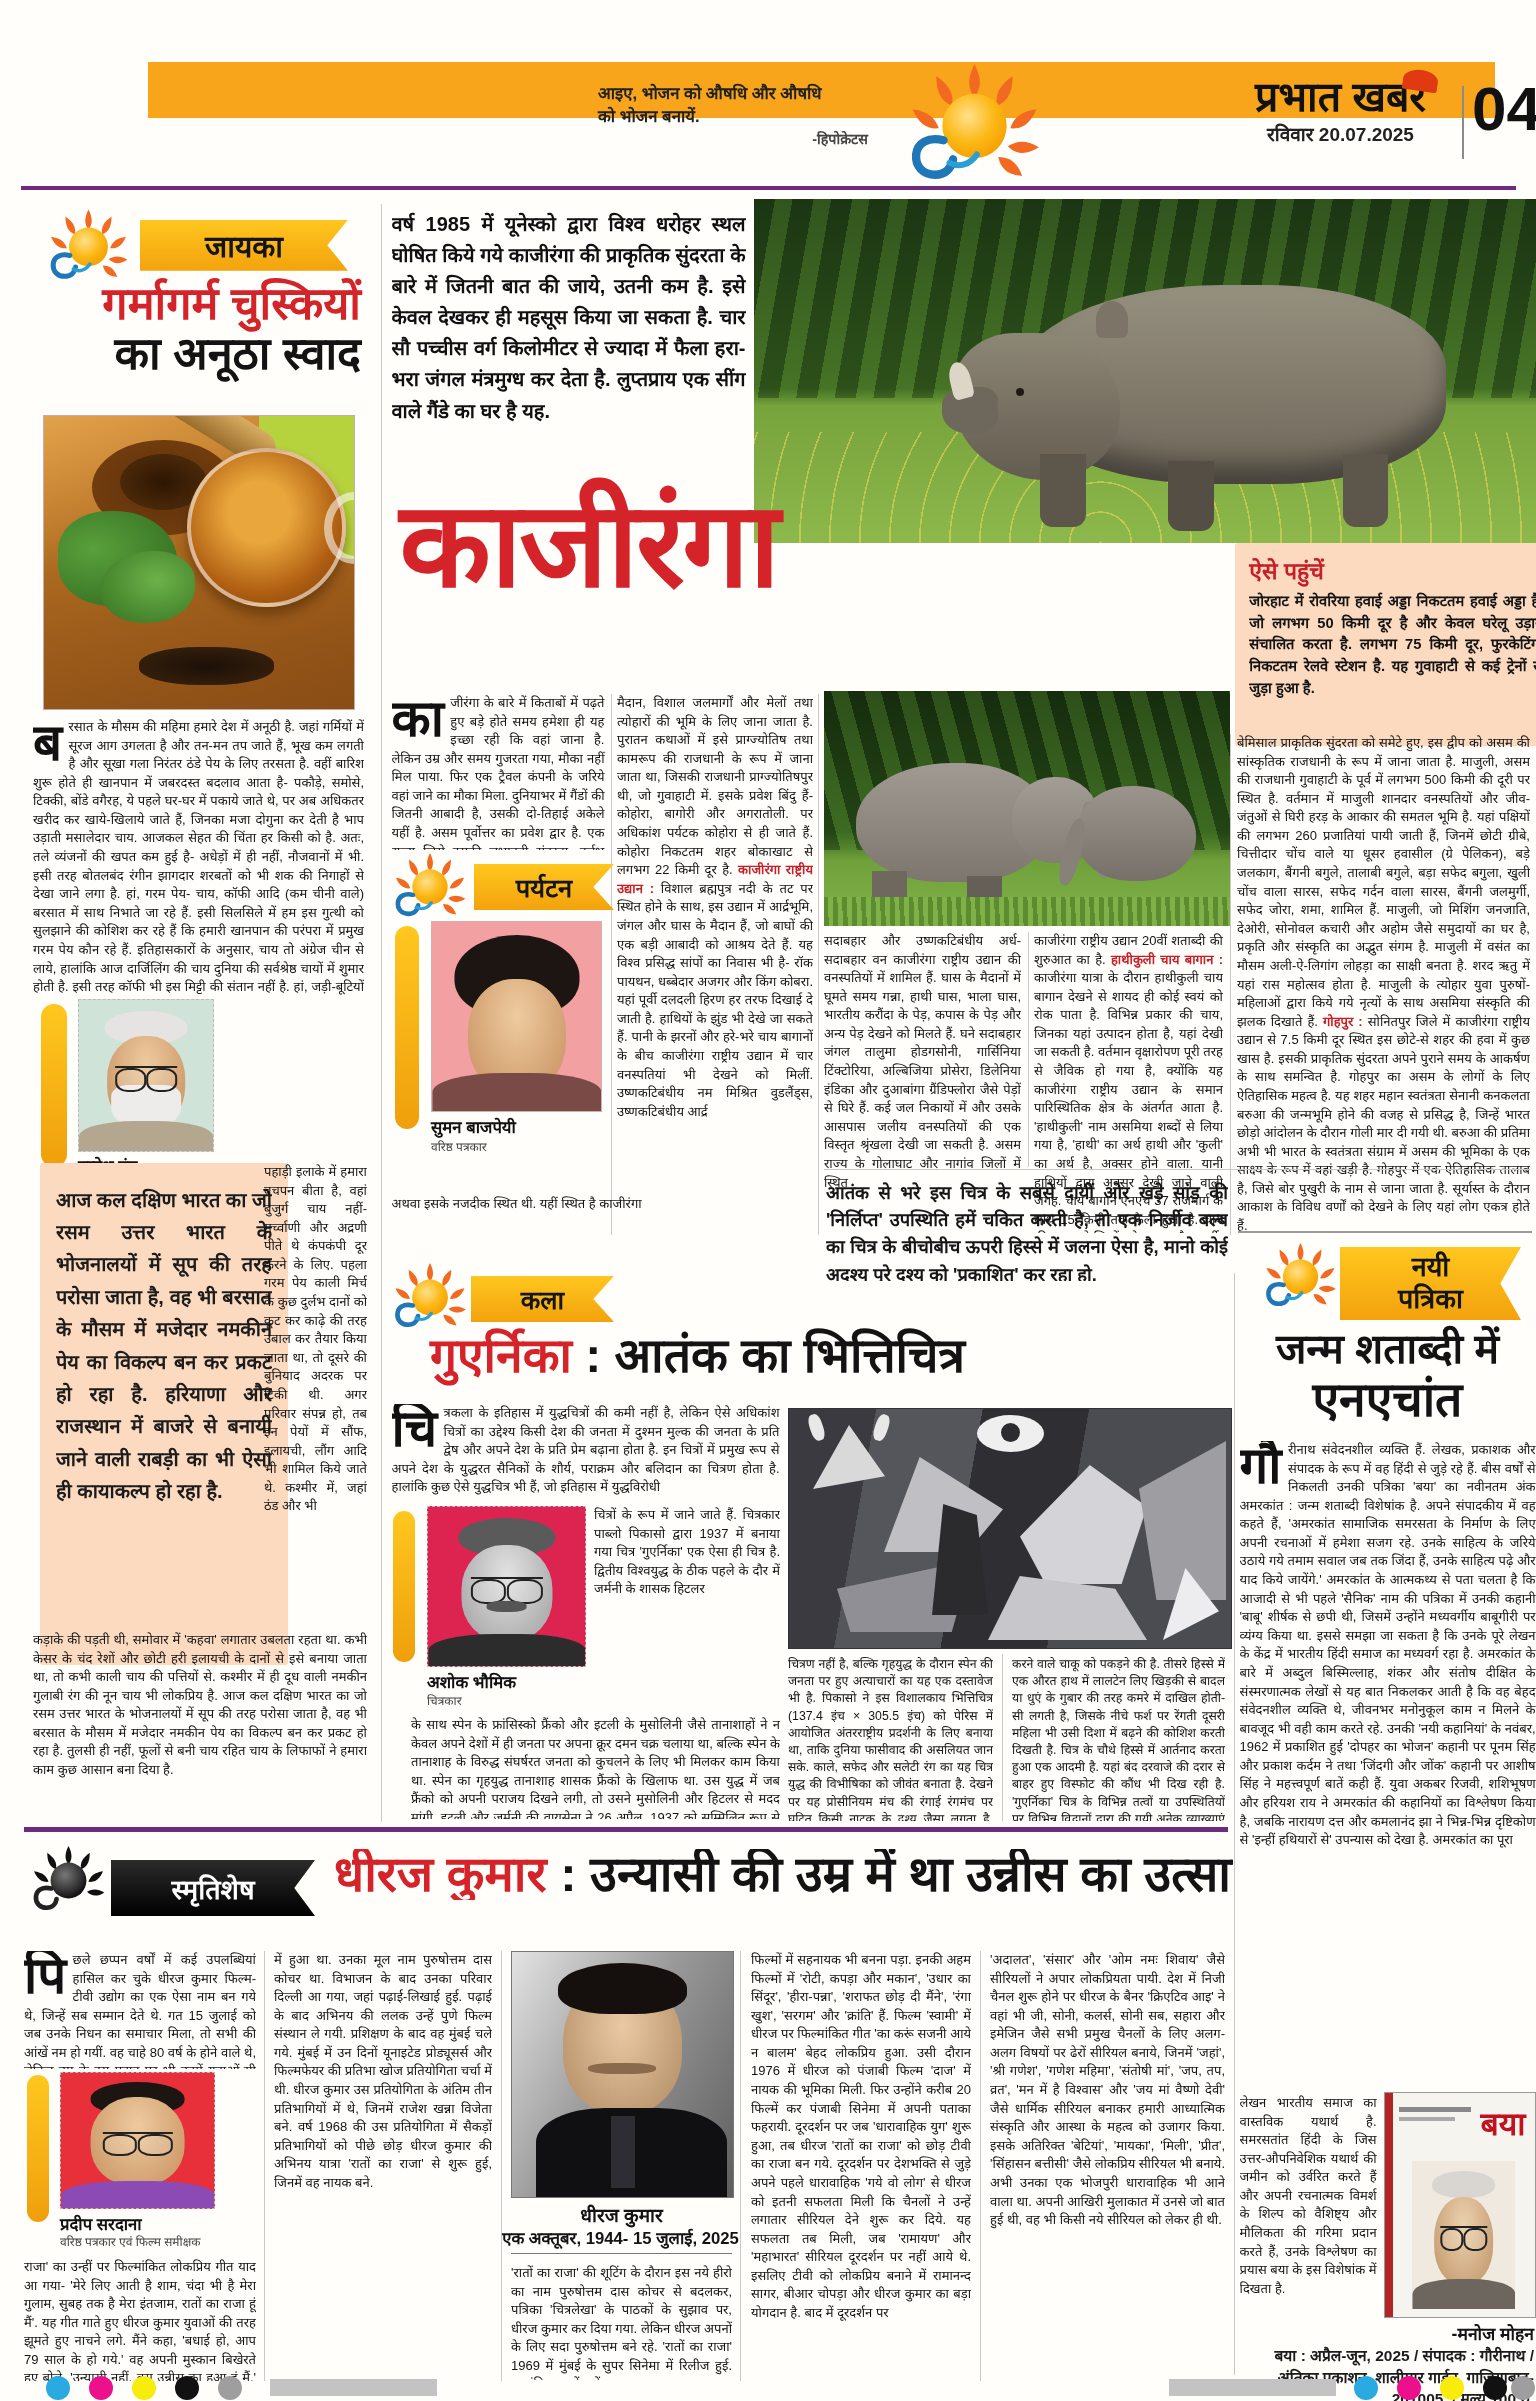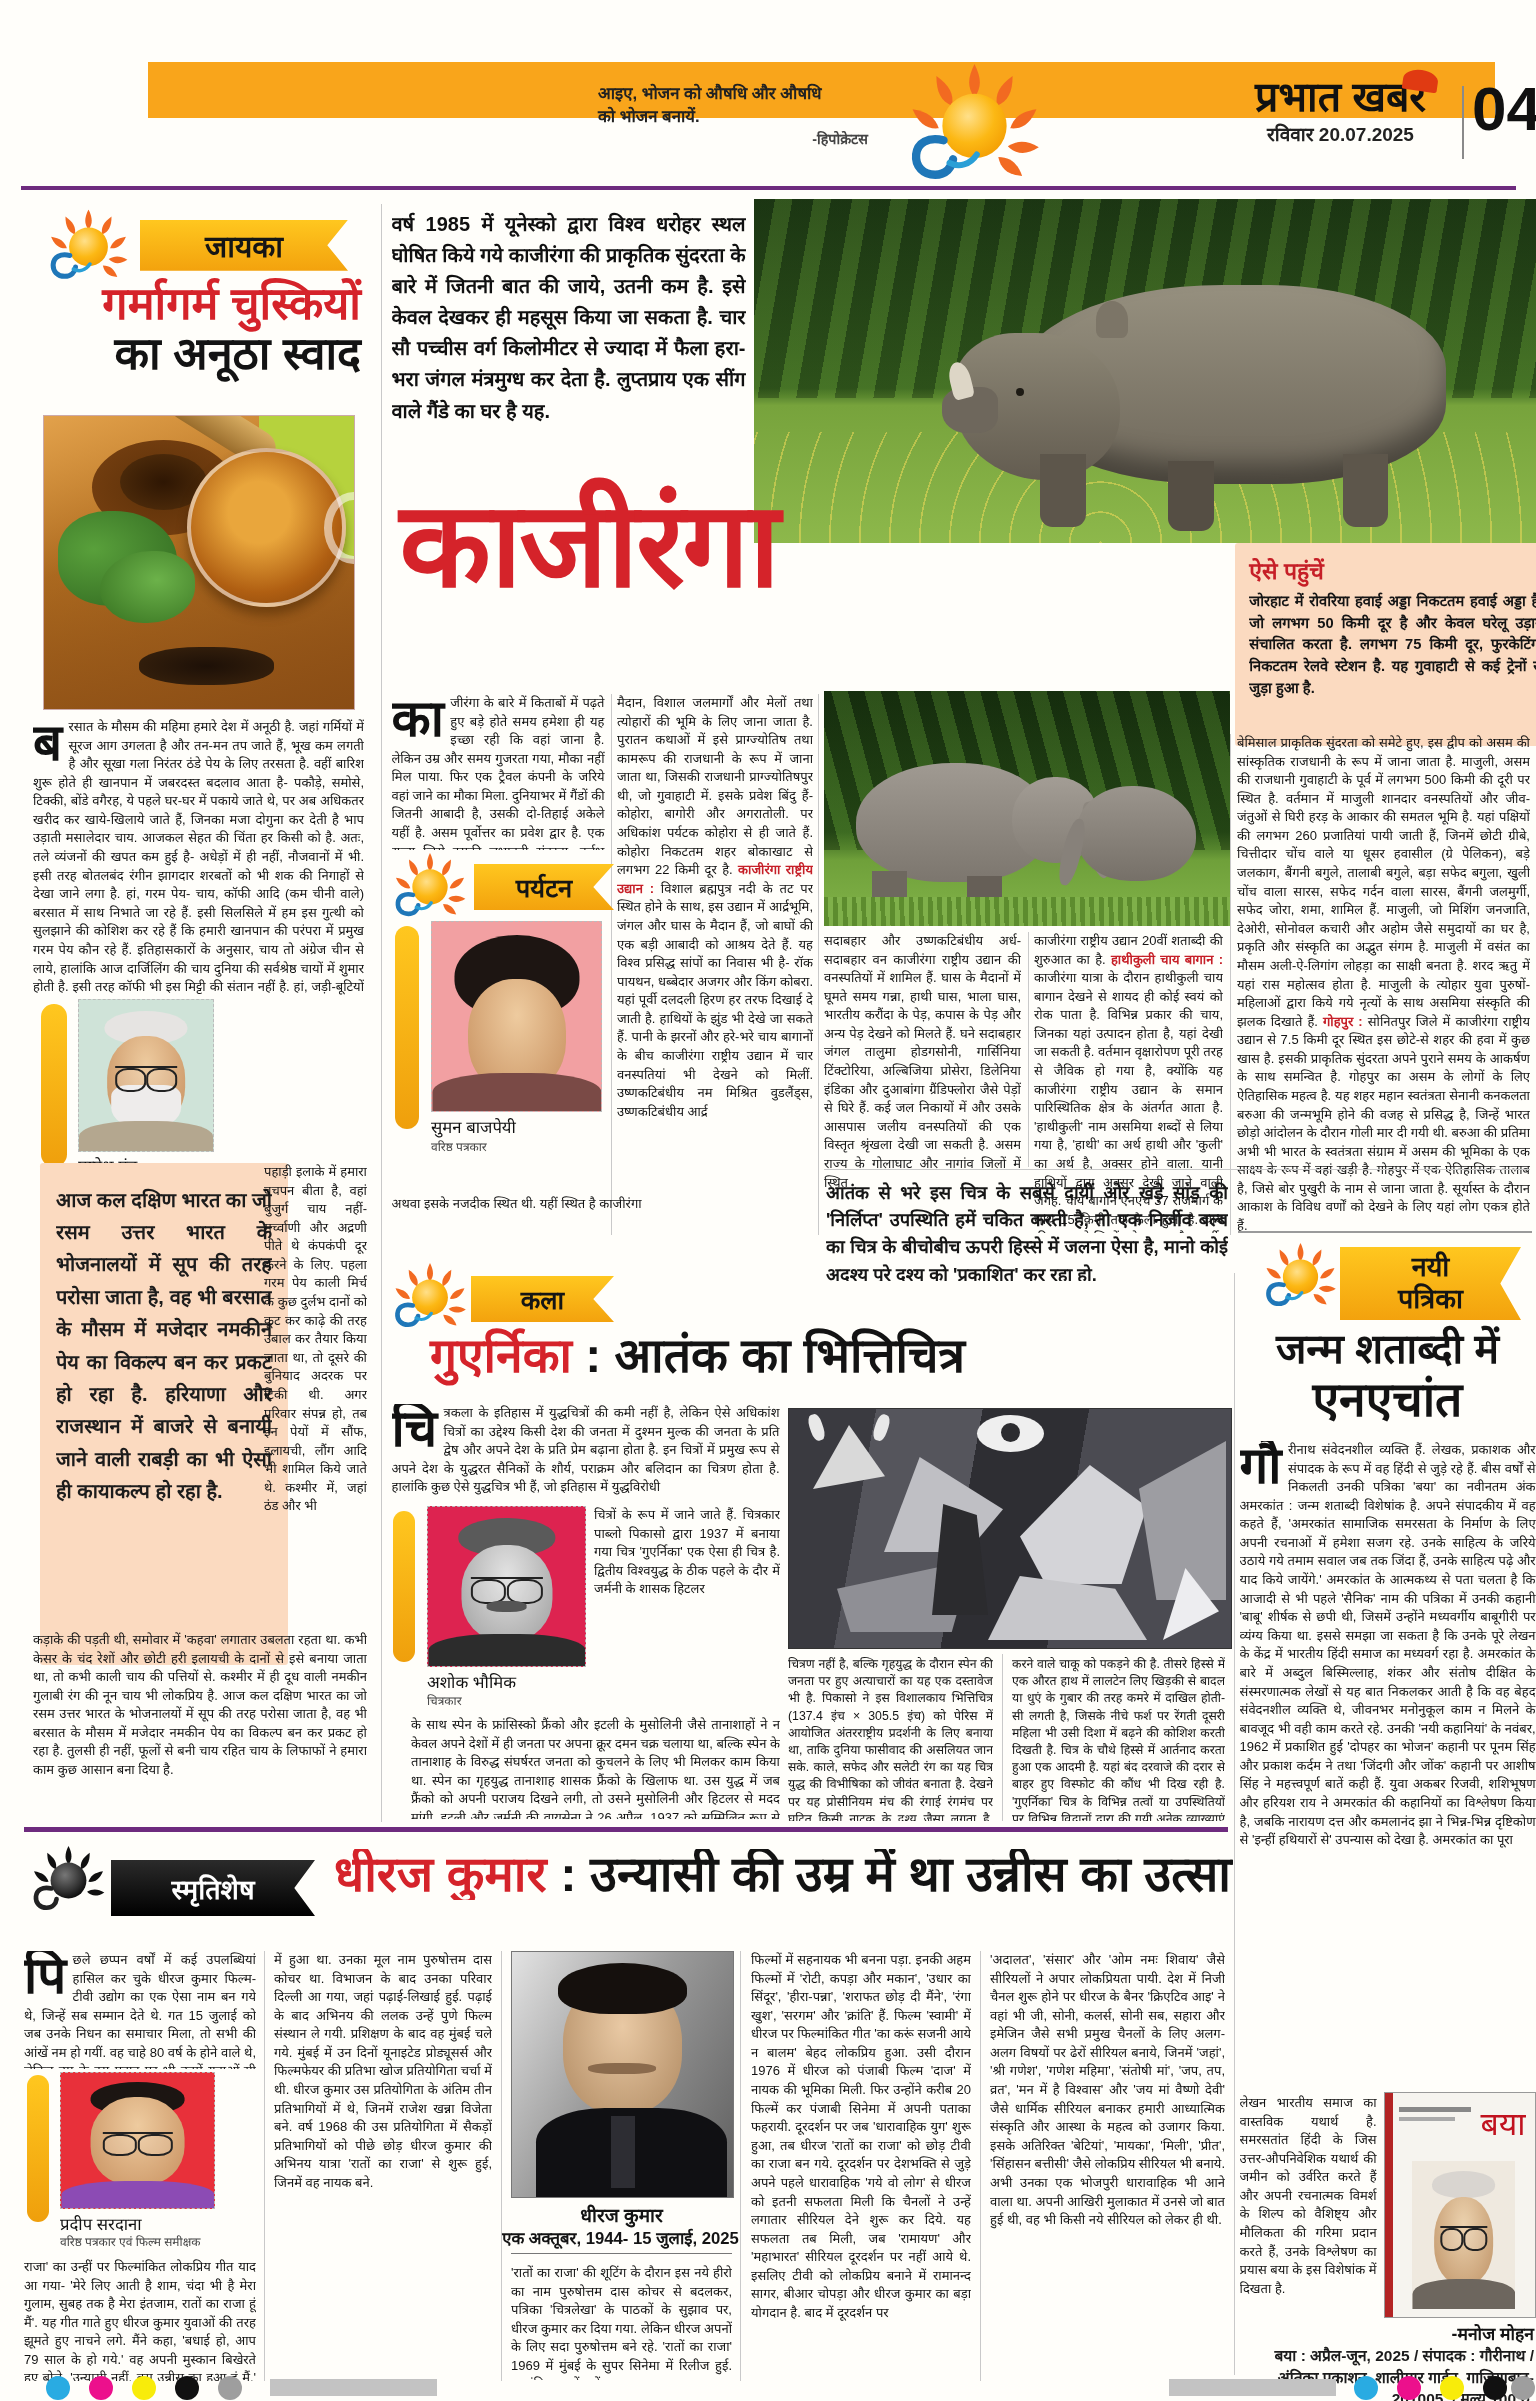--- a/index.html
+++ b/index.html
@@ -16,21 +16,21 @@
         display:flex;align-items:center;justify-content:center;font-weight:800;color:#151515;text-align:center}
   .flag.dark{background:linear-gradient(180deg,#2b2b2b,#000);color:#fff}
   .hl-red{color:#D5232A;font-weight:900}
   .hl-blk{color:#131313;font-weight:900}
   .hair-v{position:absolute;width:0.8px;background:#c9c9c9}
   .hair-h{position:absolute;height:0.8px;background:#c9c9c9}
   .rule-purple{position:absolute;background:#6E2B7E}
   .peachbox{background:#FBDAC0;border-radius:3.2px}
   .sun{display:block}
   .abar{background:linear-gradient(180deg,#FFC71F,#EF9F0C);border-radius:12.7px}
-  .aname{font-weight:400;font-size:16.7px;color:#111}
+  .aname{font-weight:700;font-size:16.7px;color:#111}
   .arole{font-size:12px;color:#444}
   
   .face{position:relative;overflow:hidden;border:0.8px dashed #bbb}
   .face .head{position:absolute;left:50%;transform:translateX(-50%);bottom:16%;width:58%;height:60%;
       background:radial-gradient(ellipse at 50% 32%,#eecb9f,#c7905f);border-radius:46% 46% 44% 44%}
   .face .hair{position:absolute;left:50%;transform:translateX(-50%);top:7%;width:62%;height:30%;
       background:#241d1a;border-radius:50% 50% 45% 45%}
   .face .shoulders{position:absolute;bottom:-4%;left:50%;transform:translateX(-50%);width:100%;height:24%;
       background:#3e3632;border-radius:42% 42% 0 0}
   .face .glasses{position:absolute;left:50%;transform:translateX(-50%);top:44%;width:46%;height:13%;
@@ -313,21 +313,21 @@
     <div class="hl-blk" style="font-size:41px">जन्म शताब्दी में</div>
     <div class="hl-blk" style="font-size:48px">एनएचांत</div>
   </div>
   <div class="bt abs" style="left:1.6px;top:216px;width:296px;height:651px">
     <span class="dropcap">गौ</span><span>रीनाथ संवेदनशील व्यक्ति हैं. लेखक, प्रकाशक और संपादक के रूप में वह हिंदी से जुड़े रहे हैं. बीस वर्षों से निकलती उनकी पत्रिका 'बया' का नवीनतम अंक अमरकांत : जन्म शताब्दी विशेषांक है. अपने संपादकीय में वह कहते हैं, 'अमरकांत सामाजिक समरसता के निर्माण के लिए अपनी रचनाओं में हमेशा सजग रहे. उनके साहित्य के जरिये उठाये गये तमाम सवाल जब तक जिंदा हैं, उनके साहित्य पढ़े और याद किये जायेंगे.' अमरकांत के आत्मकथ्य से पता चलता है कि आजादी से भी पहले 'सैनिक' नाम की पत्रिका में उनकी कहानी 'बाबू' शीर्षक से छपी थी, जिसमें उन्होंने मध्यवर्गीय बाबूगीरी पर व्यंग्य किया था. इससे समझा जा सकता है कि उनके पूरे लेखन के केंद्र में भारतीय हिंदी समाज का मध्यवर्ग रहा है. अमरकांत के बारे में अब्दुल बिस्मिल्लाह, शंकर और संतोष दीक्षित के संस्मरणात्मक लेखों से यह बात निकलकर आती है कि वह बेहद संवेदनशील व्यक्ति थे, जीवनभर मनोनुकूल काम न मिलने के बावजूद भी वही काम करते रहे. उनकी 'नयी कहानियां' के नवंबर, 1962 में प्रकाशित हुई 'दोपहर का भोजन' कहानी पर पूनम सिंह और प्रकाश कर्दम ने तथा 'जिंदगी और जोंक' कहानी पर आशीष सिंह ने महत्त्वपूर्ण बातें कही हैं. युवा अकबर रिजवी, शशिभूषण और हरियश राय ने अमरकांत की कहानियों का विश्लेषण किया है, जबकि नारायण दत्त और कमलानंद झा ने भिन्न-भिन्न दृष्टिकोण से 'इन्हीं हथियारों से' उपन्यास को देखा है. अमरकांत का पूरा</span>
   </div>
   <div class="bt abs" style="left:1.6px;top:869px;width:137px;height:224px">लेखन भारतीय समाज का वास्तविक यथार्थ है. समरसतांत हिंदी के जिस उत्तर-औपनिवेशिक यथार्थ की जमीन को उर्वरित करते हैं और अपनी रचनात्मक विमर्श के शिल्प को वैशिष्ट्य और मौलिकता की गरिमा प्रदान करते हैं, उनके विश्लेषण का प्रयास बया के इस विशेषांक में दिखता है.</div>
 
   <div class="abs" style="left:146px;top:867px;width:150px;height:224px;background:#f6f4ef;border:0.8px solid #999;overflow:hidden">
     <div class="abs" style="left:0;top:0;width:8px;height:224px;background:#b32424"></div>
-    <div class="abs" style="right:9.5px;top:8px;font-size:32px;font-weight:400;color:#c1121f">बया</div>
+    <div class="abs" style="right:9.5px;top:8px;font-size:32px;font-weight:700;color:#c1121f">बया</div>
     <div class="abs" style="left:14.3px;top:14.3px;width:72px;height:4.8px;background:#888"></div>
     <div class="abs" style="left:14.3px;top:24px;width:56px;height:4px;background:#aaa"></div>
     <div class="face abs" style="left:27px;top:68px;width:103px;height:148px;background:#efe9df;border:none">
       <div class="hair" style="background:#d9d5d0;height:18%"></div>
       <div class="head" style="background:radial-gradient(ellipse at 50% 32%,#ecd2ae,#bf9367)"></div>
       <div class="glasses">
           <i></i>
           <i></i>
         </div>
       <div class="shoulders" style="background:#6d665e"></div>

